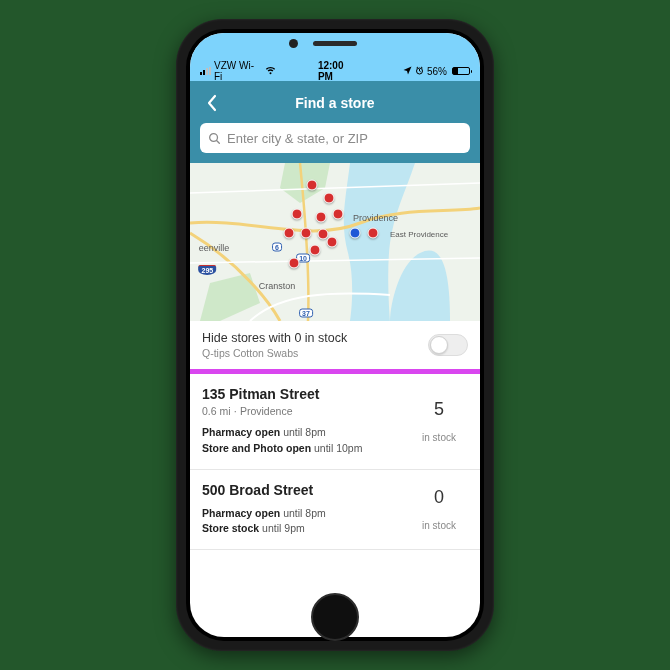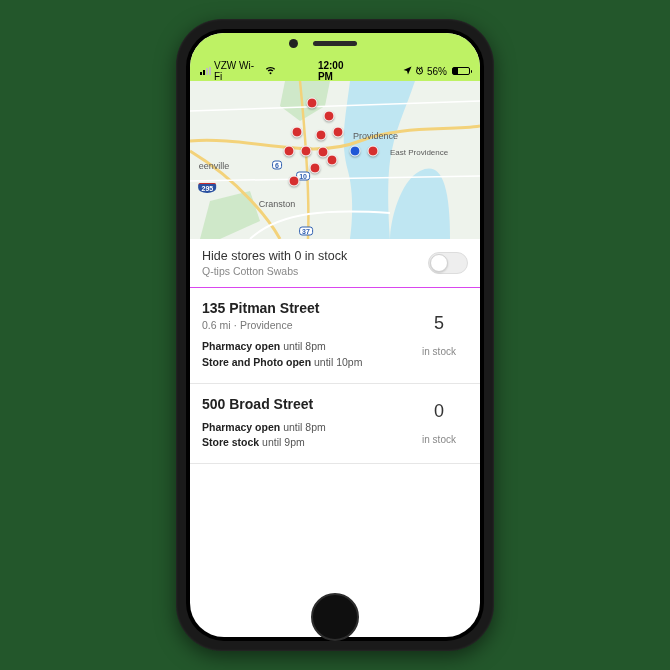--- a/index.html
+++ b/index.html
@@ -76,21 +76,21 @@
 
   
   .status-bar {
     height: 48px;
     padding: 28px 10px 0 10px;
     display: flex;
     align-items: center;
     justify-content: space-between;
     font-size: 10px;
     font-weight: 500;
-    background: #bef264;
+    background: #7dd3fc;
     color: #000;
     gap: 42px;
   }
   .status-left, .status-right { display: flex; align-items: center; gap: 3px; }
   .signal-bars { display: flex; align-items: flex-end; gap: 1px; height: 8px; }
   .signal-bars span { width: 2px; background: #000; }
   .signal-bars span:nth-child(1){height:3px}
   .signal-bars span:nth-child(2){height:5px}
   .signal-bars span:nth-child(3){height:7px; background:#c0c0c0}
   .signal-bars span:nth-child(4){height:8px; background:#c0c0c0}
@@ -198,21 +198,21 @@
     border-width: 1.5px 0 0 0;
     border-radius: 2px 2px 50% 50%;
     padding: 1px 3px;
   }
 
   
   .filter-row {
     display:flex;
     align-items:center;
     padding: 10px 12px;
-    border-bottom: 1px solid #d946ef;
+    border-bottom: 5px solid #d946ef;
     gap: 8px;
   }
   .filter-text { flex:1; }
   .filter-title { font-size: 12.5px; color:#333; }
   .filter-sub { font-size: 10.5px; color:#888; margin-top:2px; }
   .toggle {
     width: 40px; height: 22px;
     background: #eee;
     border: 1px solid #ddd;
     border-radius: 12px;
@@ -287,20 +287,37 @@
                 <path d="M4.5 3v2l1.2.8M1.5 2L3 1M7.5 2L6 1" stroke="#000" stroke-width="1" fill="none"></path>
               </svg>
           </span>
           <span>56%</span>
           <div class="battery">
               <div class="battery-fill"></div>
             </div>
         </div>
       </div>
 
+      <div class="app-header">
+        <div class="header-row">
+          <div class="back-chevron">
+            <svg width="11" height="18" viewBox="0 0 11 18">
+                <path d="M9 2L3 9l6 7" stroke="#fff" stroke-width="2.2" fill="none" stroke-linecap="round" stroke-linejoin="round"></path>
+              </svg>
+          </div>
+          <div class="header-title">Find a store</div>
+        </div>
+        <div class="search-wrap">
+          <svg class="mag-icon" viewBox="0 0 14 14">
+              <circle cx="6" cy="6" r="4.2" fill="none" stroke="#8a8a8a" stroke-width="1.4"></circle>
+              <path d="M9.2 9.2l3 3" stroke="#8a8a8a" stroke-width="1.4" stroke-linecap="round"></path>
+            </svg>
+          <input class="search-input" placeholder="Enter city &amp; state, or ZIP" style="">
+        </div>
+      </div>
 
       <div class="map">
         <svg viewBox="0 0 290 158" preserveAspectRatio="none">
           <rect width="290" height="158" fill="#eef3ec"></rect>
 
           <path d="M160 0 C155 40 150 60 158 90 C166 120 160 158 160 158 L200 158 C200 158 196 110 200 80 C204 50 215 30 225 0 Z" fill="#bfe6f2"></path>
           <path d="M200 158 C200 140 210 100 230 90 C250 80 260 100 260 158 Z" fill="#bfe6f2"></path>
 
           <path d="M95 0 L140 0 L135 25 L110 40 L90 25 Z" fill="#cfe8c9"></path>
           <path d="M20 120 L60 110 L70 140 L30 158 L10 158 Z" fill="#cfe8c9"></path>

